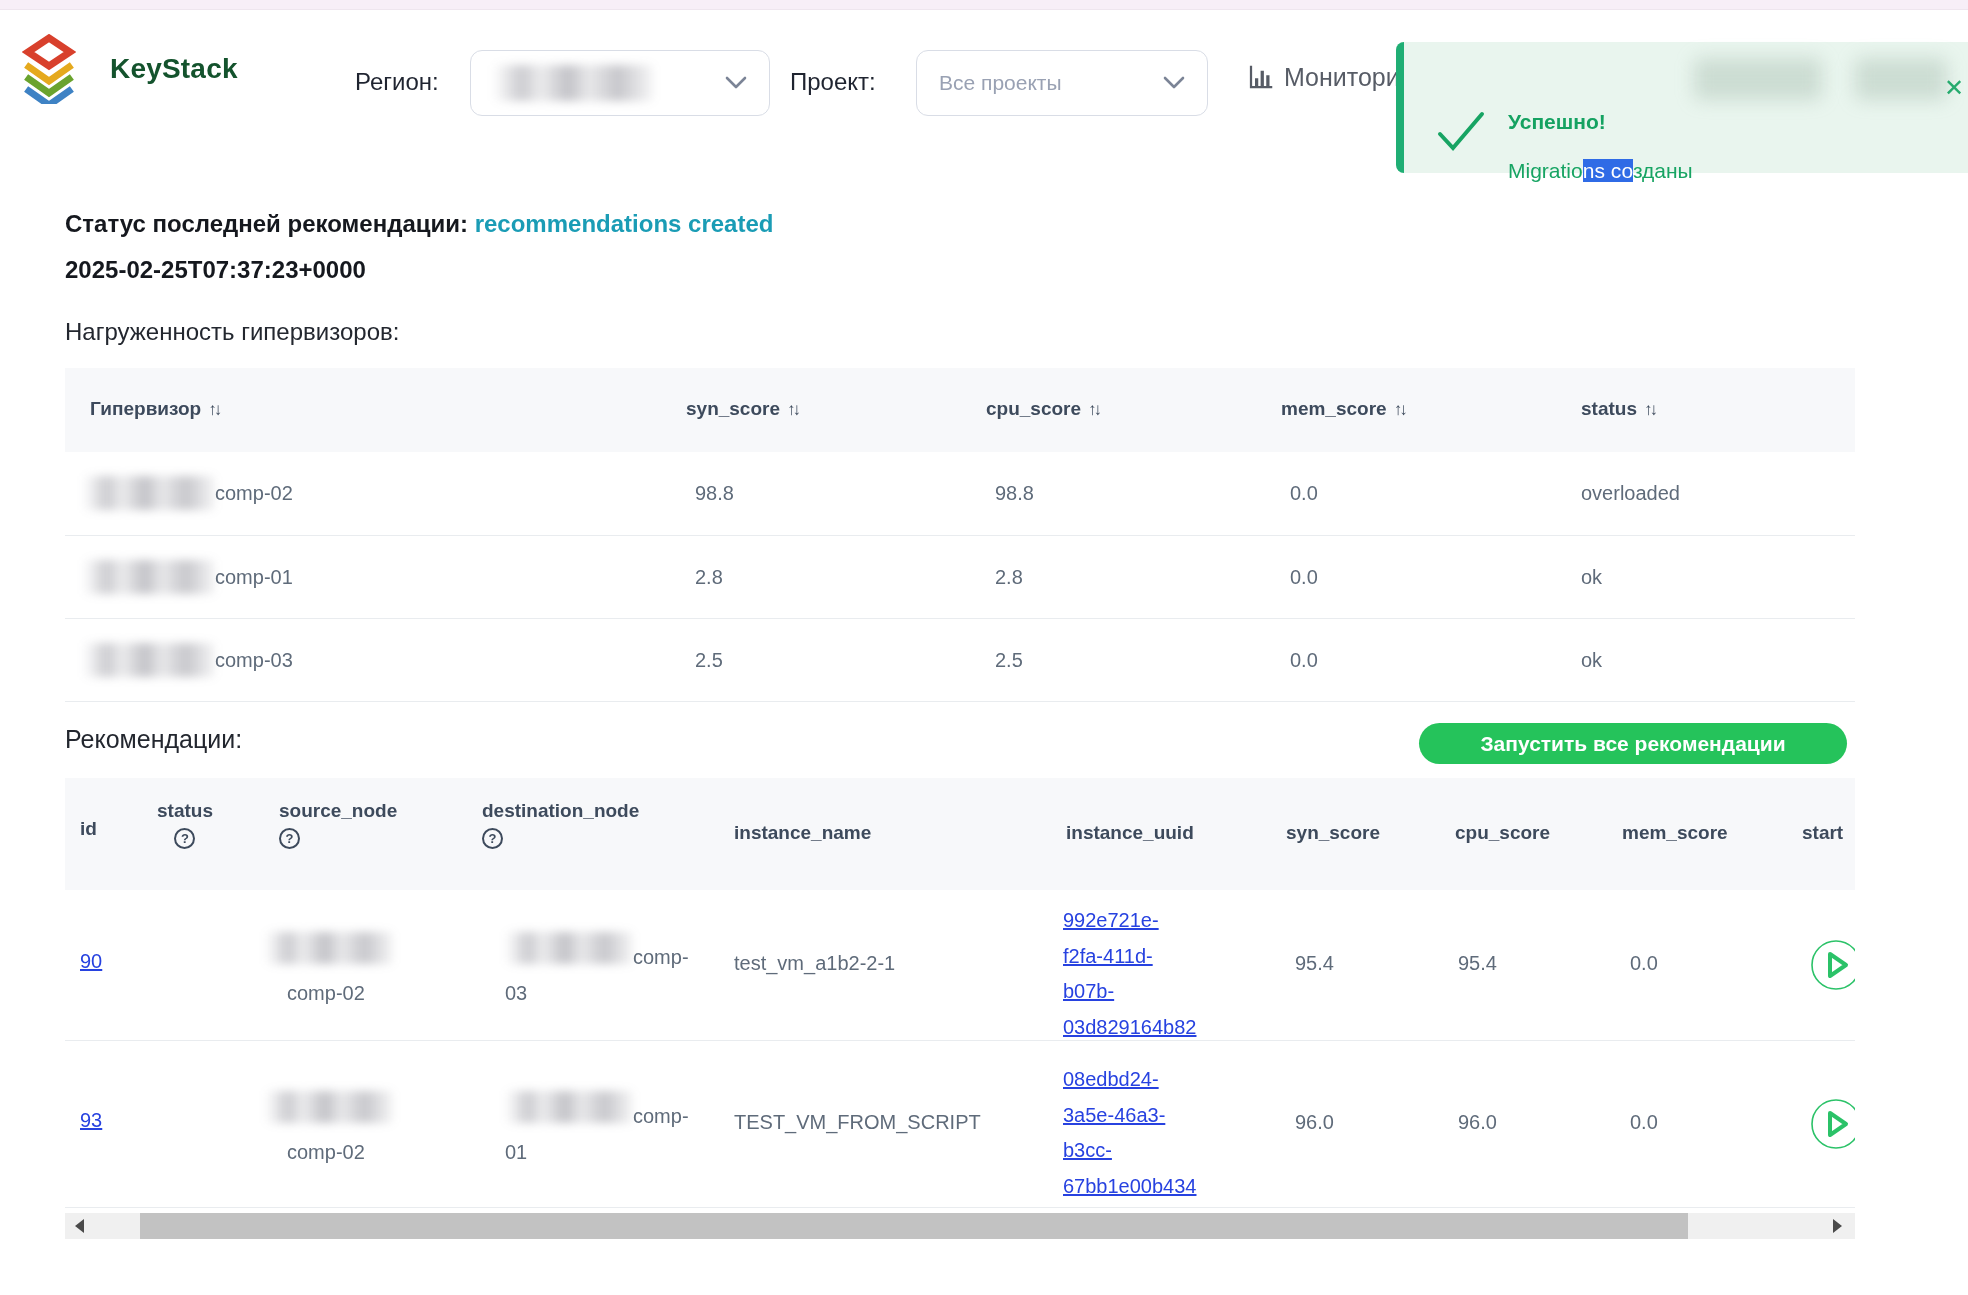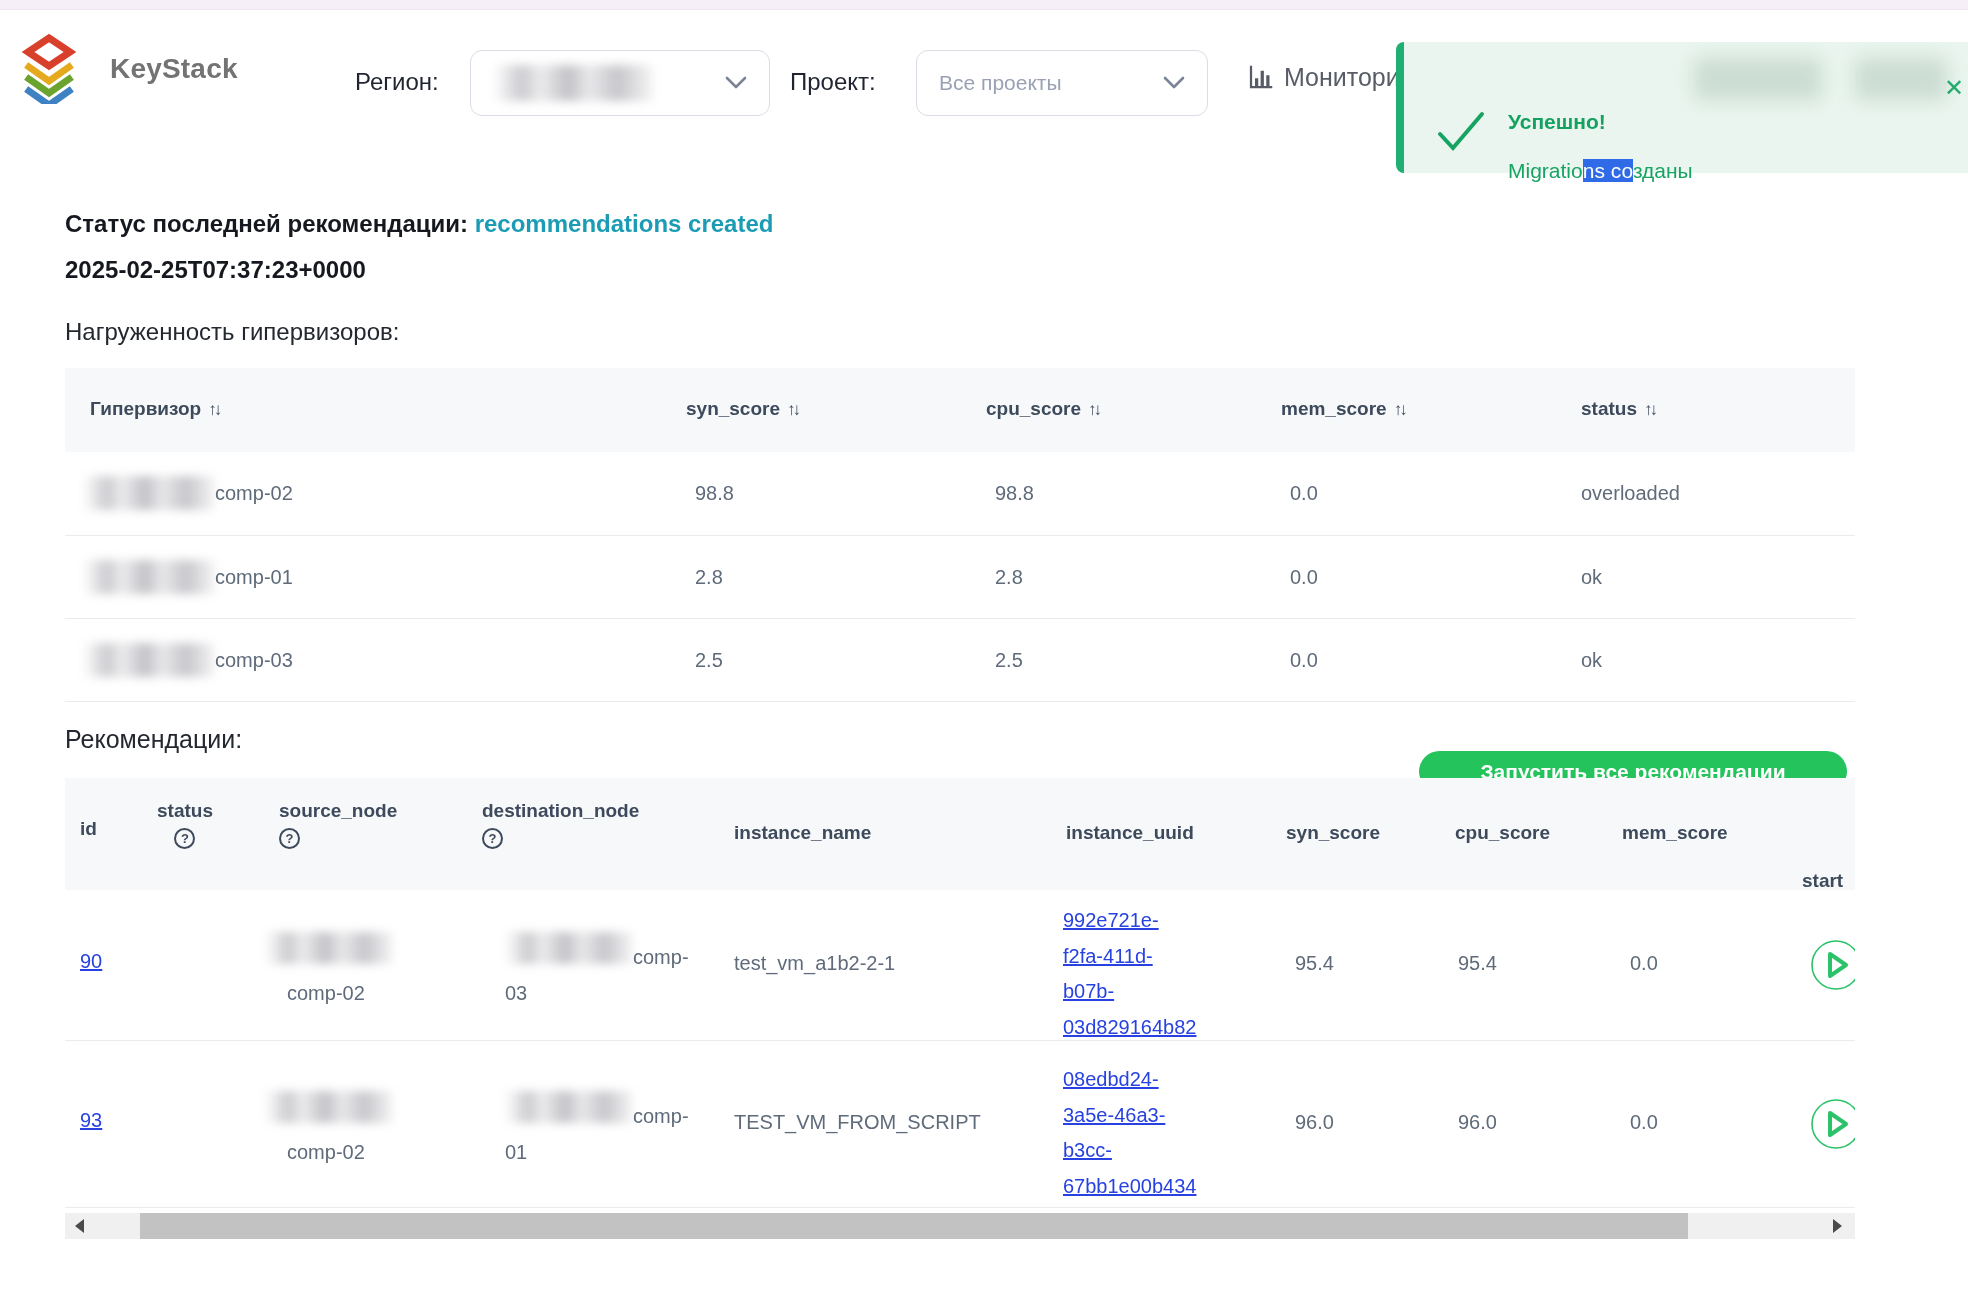--- a/index.html
+++ b/index.html
@@ -3,21 +3,21 @@
 <meta charset="utf-8">
 <style>
   html,body{margin:0;padding:0;background:#fff;}
   body{font-family:"Liberation Sans",sans-serif;color:#1a202c;}
   .screen{position:relative;width:1968px;height:1295px;background:#fff;overflow:hidden;}
 
   
   .topstrip{position:absolute;left:0;top:0;width:100%;height:9px;background:#f7eff7;border-bottom:1px solid #eee6ee;}
   .appheader{position:absolute;left:0;top:10px;width:100%;height:118px;background:#fff;}
   .brand{position:absolute;left:22px;top:24px;display:flex;align-items:center;gap:34px;cursor:pointer;}
-  .brand-name{font-size:28px;font-weight:600;color:#737373;letter-spacing:.2px;}
+  .brand-name{font-size:28px;font-weight:600;color:#14532d;letter-spacing:.2px;}
   .hdr-label{position:absolute;top:58px;font-size:24px;color:#1f2430;}
   .select{position:absolute;top:40px;height:66px;border:1px solid #d9dde6;border-radius:12px;background:#fff;display:flex;align-items:center;justify-content:space-between;padding:12px 22px;box-sizing:border-box;cursor:pointer;}
   .select .val{font-size:21px;color:#99a1b3;}
   .chev{width:22px;height:14px;flex:none;}
   .redact{display:inline-block;border-radius:3px;background:
      linear-gradient(90deg,rgba(70,70,85,.00) 0%,rgba(70,70,85,.28) 18%,rgba(70,70,85,.10) 30%,rgba(70,70,85,.33) 47%,rgba(70,70,85,.12) 60%,rgba(70,70,85,.30) 78%,rgba(70,70,85,.05) 100%);
      filter:blur(5px);}
   .monitoring{position:absolute;left:1246px;top:52px;display:flex;align-items:center;gap:8px;color:#575c66;cursor:pointer;}
   .monitoring .mlabel{font-size:25px;}
 
@@ -44,21 +44,21 @@
   .hcell{position:absolute;font-size:19px;font-weight:700;color:#3d4a5c;white-space:nowrap;}
   .dcell{position:absolute;font-size:20px;color:#5f6b7a;white-space:nowrap;}
   .sorticon{font-size:17px;font-weight:400;letter-spacing:-3px;color:#3d4a5c;margin-left:7px;cursor:pointer;}
   .qicon{display:inline-flex;align-items:center;justify-content:center;width:21px;height:21px;border:2px solid #3d4a5c;border-radius:50%;font-size:13px;font-weight:700;color:#3d4a5c;cursor:pointer;box-sizing:border-box;}
   .link{color:#2742e0;text-decoration:underline;cursor:pointer;}
   .uuid-lines span{display:block;line-height:35.5px;}
   .nameblur{width:132px;height:34px;}
   .nameblur-sm{width:128px;height:32px;}
 
   
-  .runall{position:absolute;left:1419px;top:723px;width:428px;height:41px;background:#25c35b;border:none;border-radius:21px;color:#fff;font-size:21px;font-weight:700;font-family:"Liberation Sans",sans-serif;cursor:pointer;margin-top:28px;}
+  .runall{position:absolute;left:1419px;top:723px;width:428px;height:41px;background:#25c35b;border:none;border-radius:21px;color:#fff;font-size:21px;font-weight:700;font-family:"Liberation Sans",sans-serif;cursor:pointer;}
 
   .playbtn{position:absolute;width:52px;height:52px;cursor:pointer;}
 
   
   .hscroll{position:absolute;left:65px;top:1213px;width:1790px;height:26px;background:#f0f0f0;}
   .hthumb{position:absolute;left:75px;top:0;width:1548px;height:26px;background:#c2c2c2;cursor:grab;}
   .arrow{position:absolute;top:6px;width:0;height:0;border-top:7px solid transparent;border-bottom:7px solid transparent;cursor:pointer;}
   .arrow-left{left:10px;border-right:9px solid #4a4a4a;}
   .arrow-right{left:1768px;border-left:9px solid #4a4a4a;}
 </style>
@@ -173,21 +173,21 @@
     <div class="thead" style="height:112px;">
       <div class="hcell" style="left:15px;top:40px;">id</div>
       <div class="hcell" style="left:92px;top:22px;text-align:center;"><span>status</span><br><span class="qicon" style="margin-top:6px;">?</span></div>
       <div class="hcell" style="left:214px;top:22px;"><span>source_node</span><br><span class="qicon" style="margin-top:6px;">?</span></div>
       <div class="hcell" style="left:417px;top:22px;"><span>destination_node</span><br><span class="qicon" style="margin-top:6px;">?</span></div>
       <div class="hcell" style="left:669px;top:44px;">instance_name</div>
       <div class="hcell" style="left:1001px;top:44px;">instance_uuid</div>
       <div class="hcell" style="left:1221px;top:44px;">syn_score</div>
       <div class="hcell" style="left:1390px;top:44px;">cpu_score</div>
       <div class="hcell" style="left:1557px;top:44px;">mem_score</div>
-      <div class="hcell" style="left:1737px;top:44px;width:50px;overflow:hidden;margin-top:48px;">start</div>
+      <div class="hcell" style="left:1737px;top:44px;width:50px;overflow:hidden;">start</div>
     </div>
 
     <div class="trow" style="height:150px;">
       <div class="dcell" style="left:15px;top:60px;"><span class="link">90</span></div>
       <div class="dcell" style="left:200px;top:42px;line-height:36px;"><span class="redact nameblur-sm"></span><br><span style="padding-left:22px;">comp-02</span></div>
       <div class="dcell" style="left:440px;top:42px;line-height:36px;"><span class="redact nameblur-sm"></span><span>comp-</span><br><span>03</span></div>
       <div class="dcell" style="left:669px;top:62px;">test_vm_a1b2-2-1</div>
       <div class="dcell uuid-lines" style="left:998px;top:13px;">
         <span class="link">992e721e-</span>
         <span class="link">f2fa-411d-</span>

